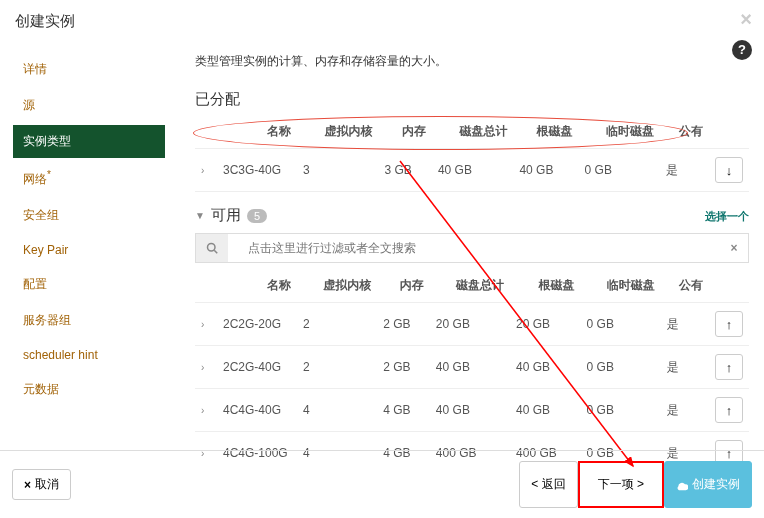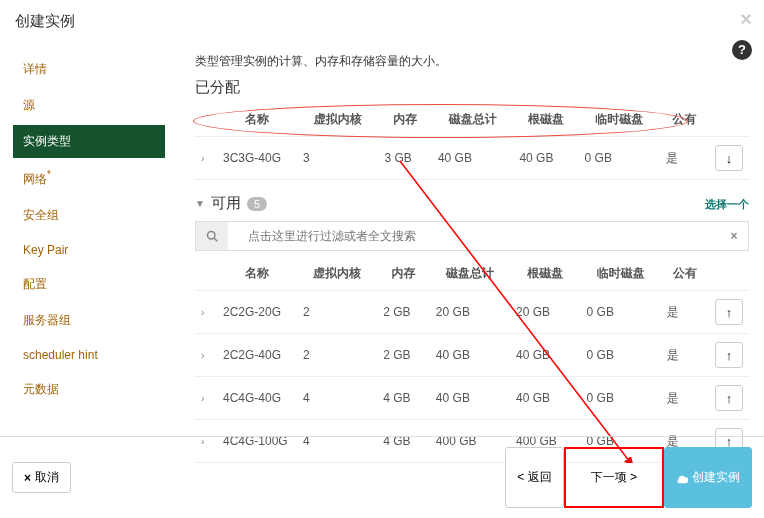--- a/index.html
+++ b/index.html
@@ -10,47 +10,47 @@
     .close-btn { position: absolute; right: 12px; top: 8px; font-size: 20px; color: #ccc; cursor: pointer; font-weight: bold; }
     .help-btn { position: absolute; right: 12px; top: 40px; width: 20px; height: 20px; border-radius: 50%; background: #333; color: #fff; text-align: center; line-height: 20px; font-weight: bold; cursor: pointer; font-size: 13px; }
     
     .content { display: flex; height: 420px; }
     .sidebar { width: 165px; padding: 10px 0 10px 13px; }
     .sidebar-item { padding: 8px 10px; color: #a16207; cursor: pointer; font-size: 12px; margin-bottom: 3px; }
     .sidebar-item.active { background: #14532d; color: #fff; }
     .sidebar-item sup { font-size: 10px; }
     
     .main { flex: 1; padding: 10px 15px 10px 30px; overflow-y: auto; }
-    .desc { font-size: 12px; margin-bottom: 8px; }
+    .desc { font-size: 12px; margin-bottom: 20px; }
     .section-title { font-size: 15px; margin-bottom: 6px; display: flex; align-items: center; gap: 6px; }
     .toggle-caret { font-size: 10px; color: #888; }
     .badge-count { background: #bbb; color: #fff; border-radius: 8px; padding: 1px 7px; font-size: 11px; }
     
     .table { width: 100%; border-collapse: collapse; }
-    .table th { text-align: center; padding: 8px 6px; font-size: 12px; font-weight: bold; color: #555; border-bottom: 1px solid #eee; }
+    .table th { text-align: right; padding: 8px 6px; font-size: 12px; font-weight: bold; color: #555; border-bottom: 1px solid #eee; }
     .table td { padding: 8px 6px; border-bottom: 1px solid #eee; font-size: 12px; color: #555; }
     .expand-caret { color: #888; font-size: 10px; padding-right: 4px; }
     .action-btn { width: 28px; height: 26px; border: 1px solid #ccc; background: #fff; border-radius: 3px; cursor: pointer; display: inline-flex; align-items: center; justify-content: center; font-weight: bold; font-size: 13px; }
     
     .allocated-wrap { position: relative; }
     .red-ellipse { position: absolute; left: -2px; top: 26px; width: 495px; height: 34px; border: 1px solid #e74c3c; border-radius: 50%; pointer-events: none; }
     
     .search-row { display: flex; margin: 8px 0 6px; border: 1px solid #ddd; }
     .search-icon-box { width: 32px; background: #eee; display: flex; align-items: center; justify-content: center; color: #888; }
     .search-input { flex: 1; border: none; padding: 7px 20px; font-size: 12px; outline: none; color: #888; }
     .search-clear { width: 28px; display: flex; align-items: center; justify-content: center; color: #888; cursor: pointer; font-weight: bold; }
     
     .select-hint { float: right; font-size: 11px; color: #0f766e; margin-top: -22px; font-weight: bold; }
     
     .footer { position: absolute; bottom: 0; left: 0; right: 0; border-top: 1px solid #ddd; padding: 10px 12px; display: flex; justify-content: space-between; align-items: center; }
     .btn { padding: 6px 11px; border: 1px solid #ccc; background: #fff; border-radius: 3px; cursor: pointer; font-size: 12px; display: inline-flex; align-items: center; gap: 4px; }
     .btn-primary { background: #5bc0de; color: #fff; border-color: #5bc0de; }
     .footer-right { display: flex; }
     
-    .red-box { border: 2px solid #f00; padding: 14px; }
+    .red-box { border: 2px solid #f00; padding: 7px; }
     .red-arrow { position: absolute; left: 395px; top: 156px; pointer-events: none; }
     .watermark { position: absolute; right: 28px; bottom: 15px; color: #bbb; font-size: 11px; opacity: .55; z-index: 0; pointer-events: none; }
     
     svg.icon { width: 12px; height: 12px; }
   </style>
 </head>
 <body>
 
 <div class="modal-header">
   <div class="modal-title">创建实例</div>

